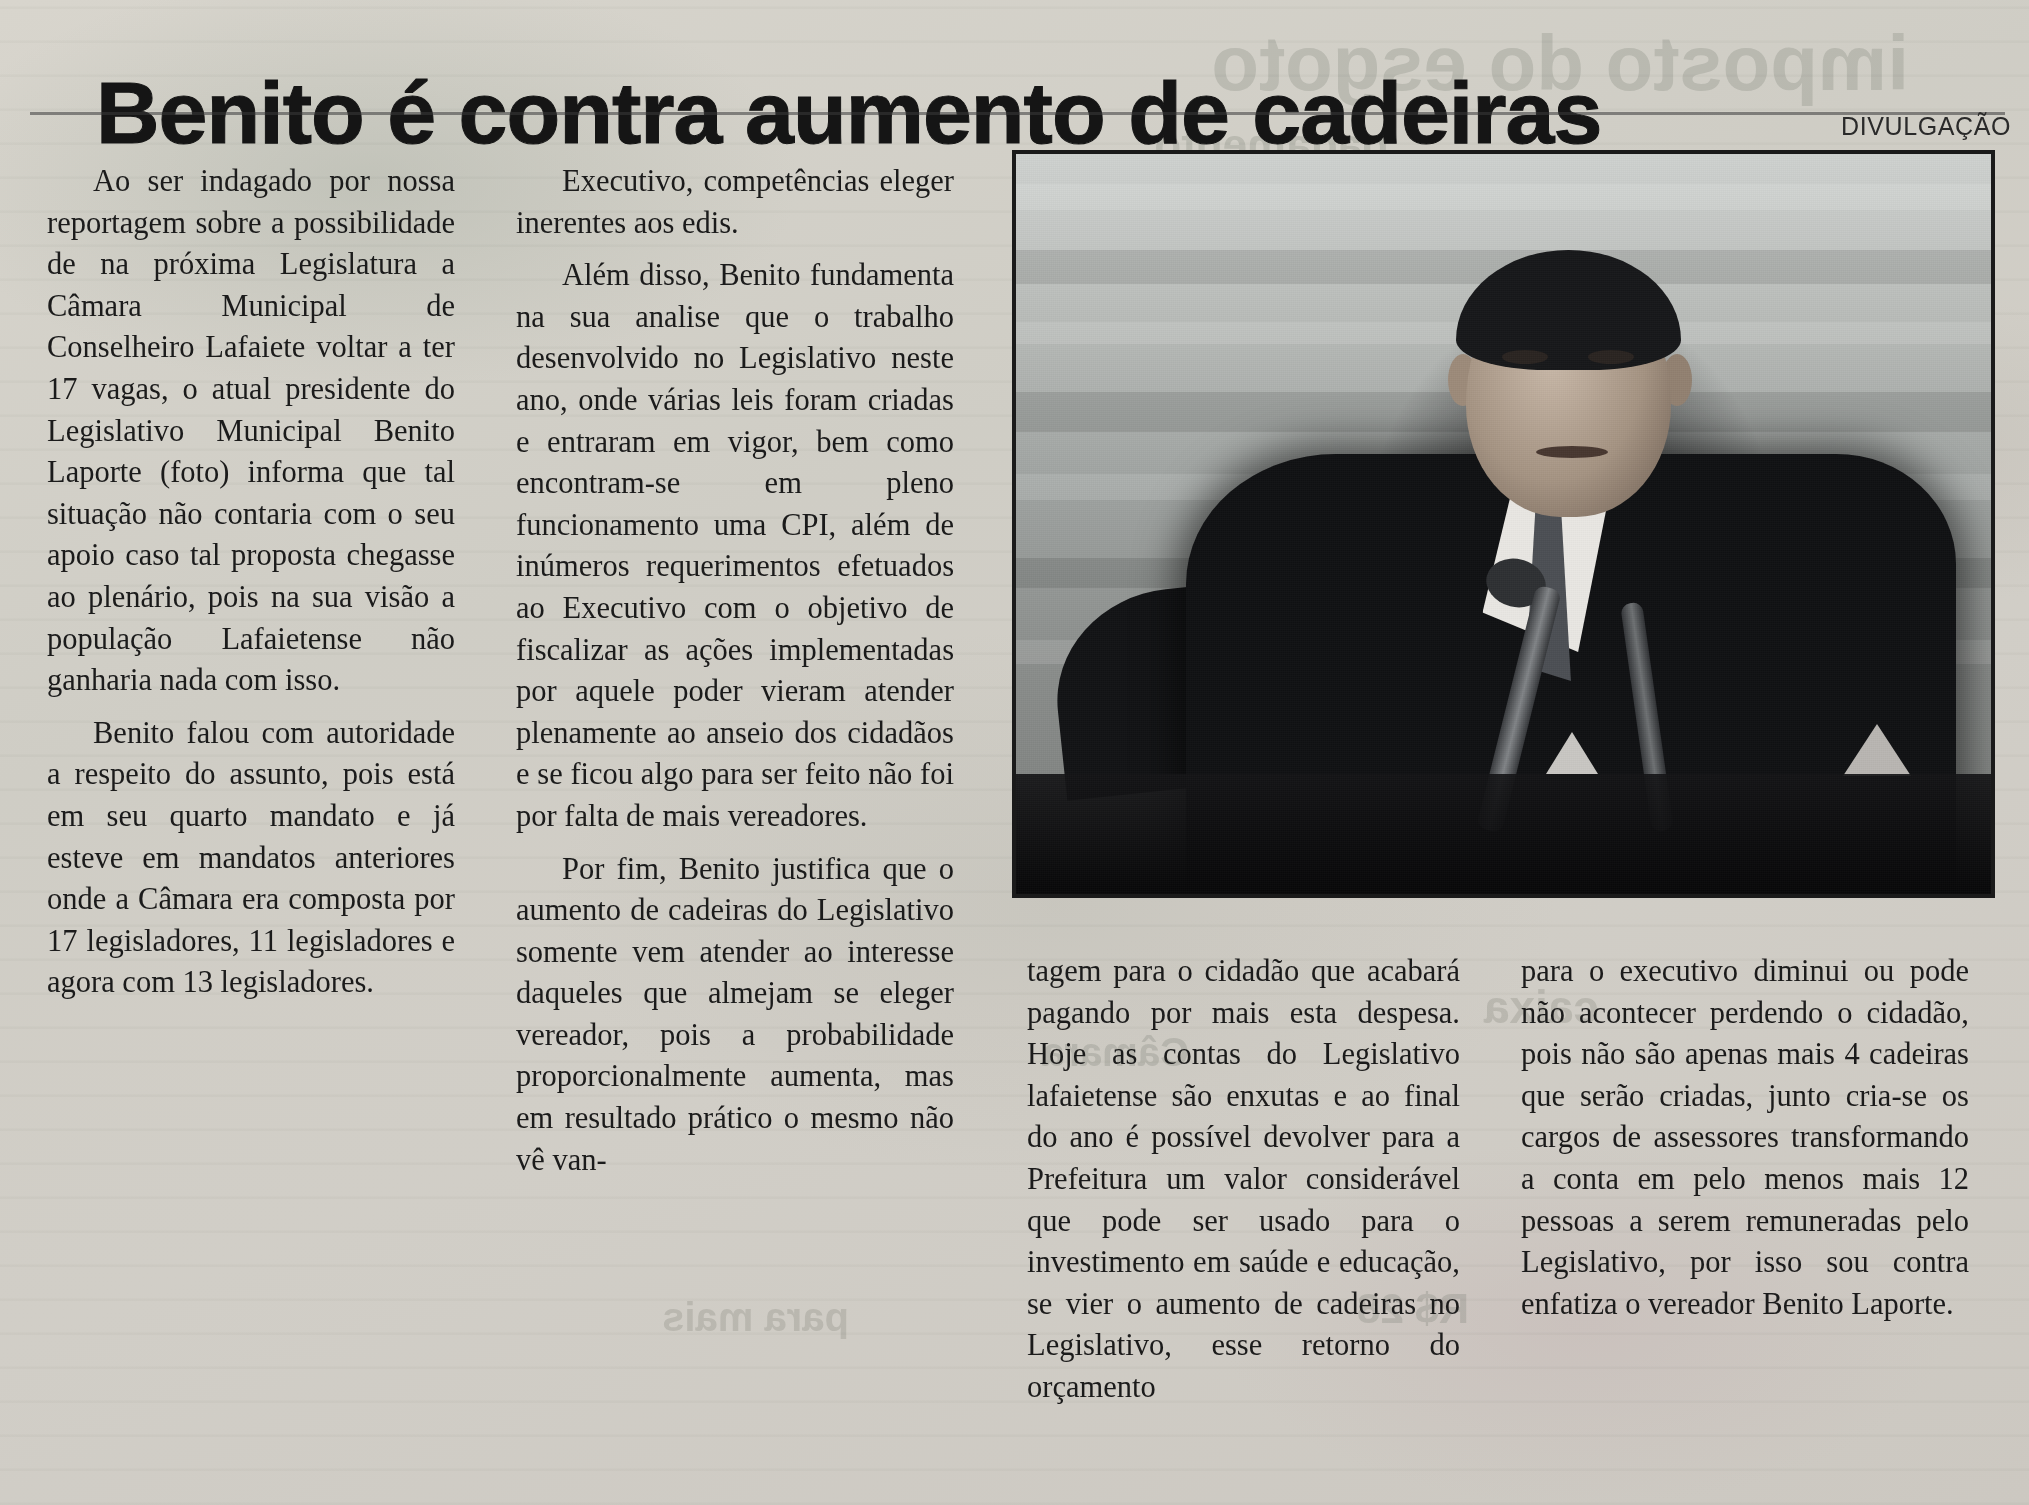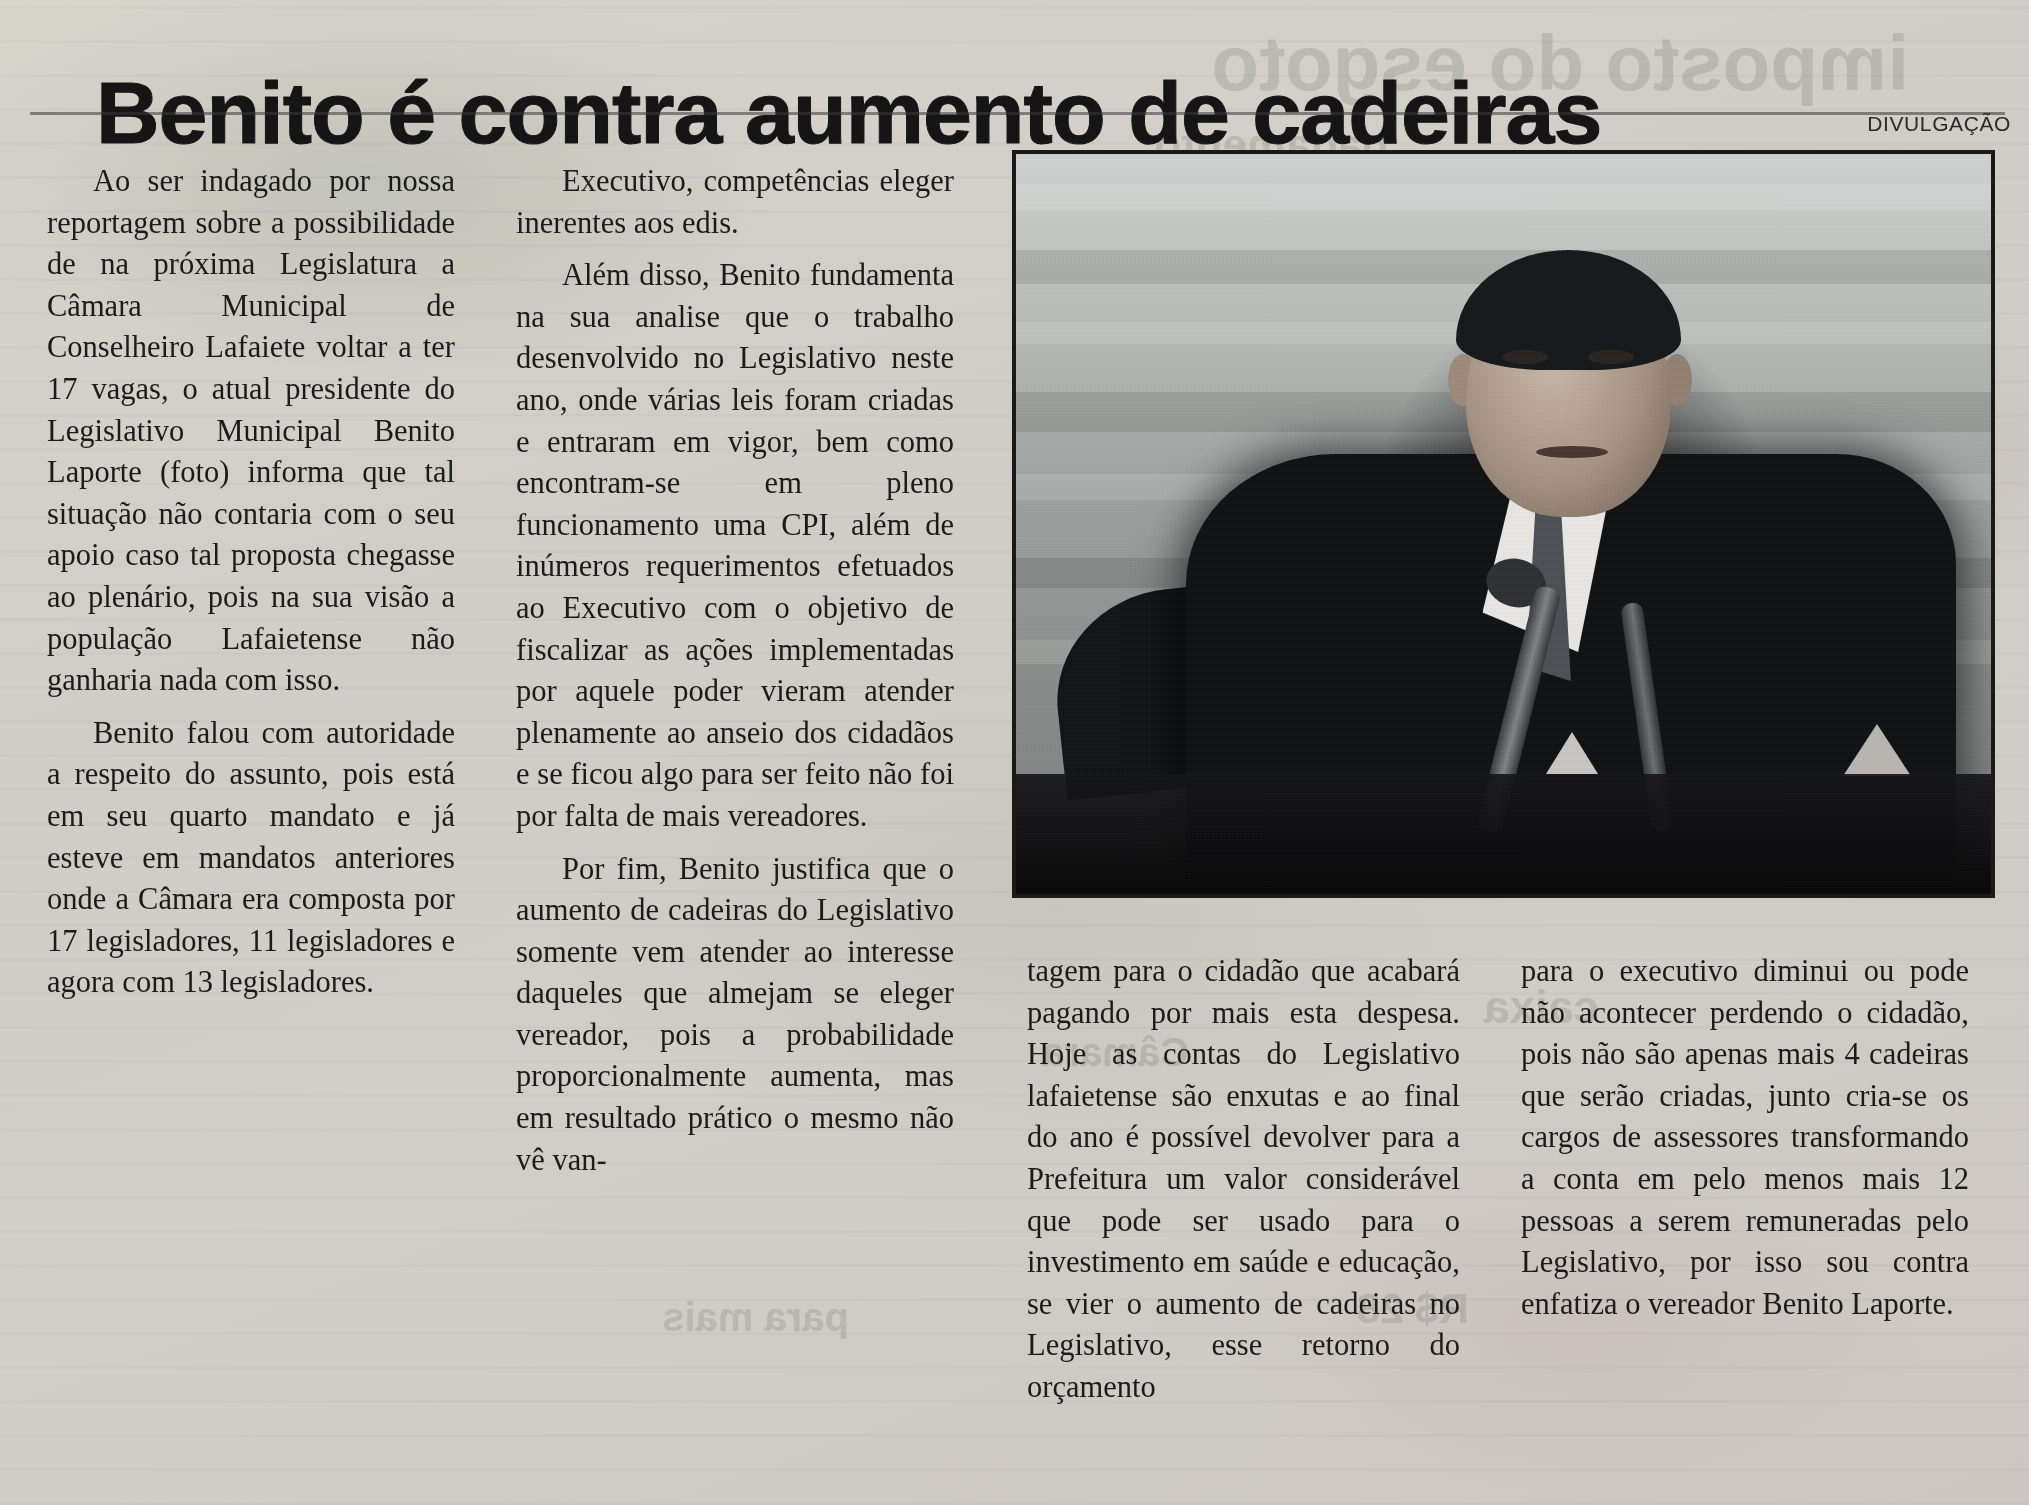--- a/index.html
+++ b/index.html
@@ -77,21 +77,21 @@
     background: #3a3a3a;
     opacity: 0.55;
   }
 
   
   #credit {
     position: absolute;
     right: 18px;
     top: 112px;
     font-family: "Liberation Sans", sans-serif;
-    font-size: 21px;
+    font-size: 25px;
     letter-spacing: 0.6px;
     color: #2a2a2a;
   }
 
   
   .col {
     position: absolute;
     font-size: 30.5px;
     line-height: 41.6px;
     text-align: justify;

